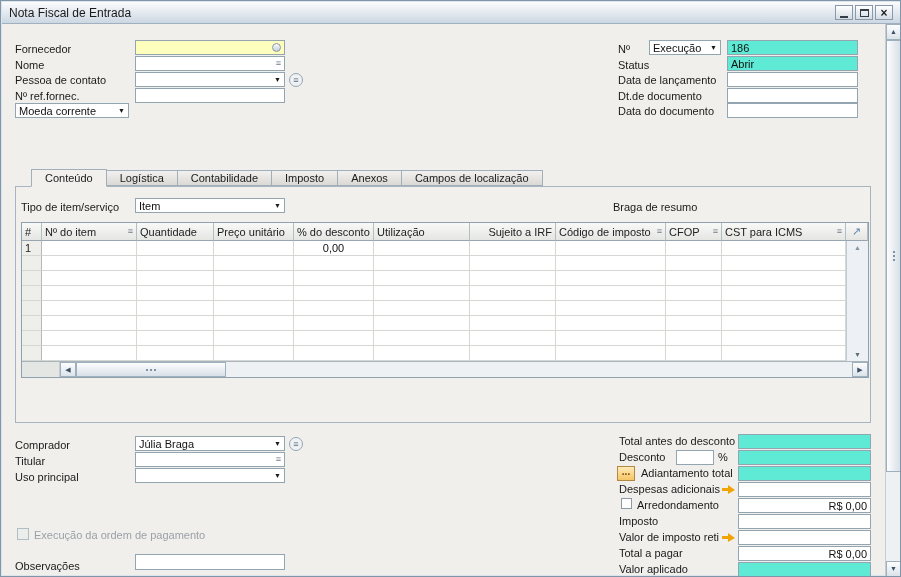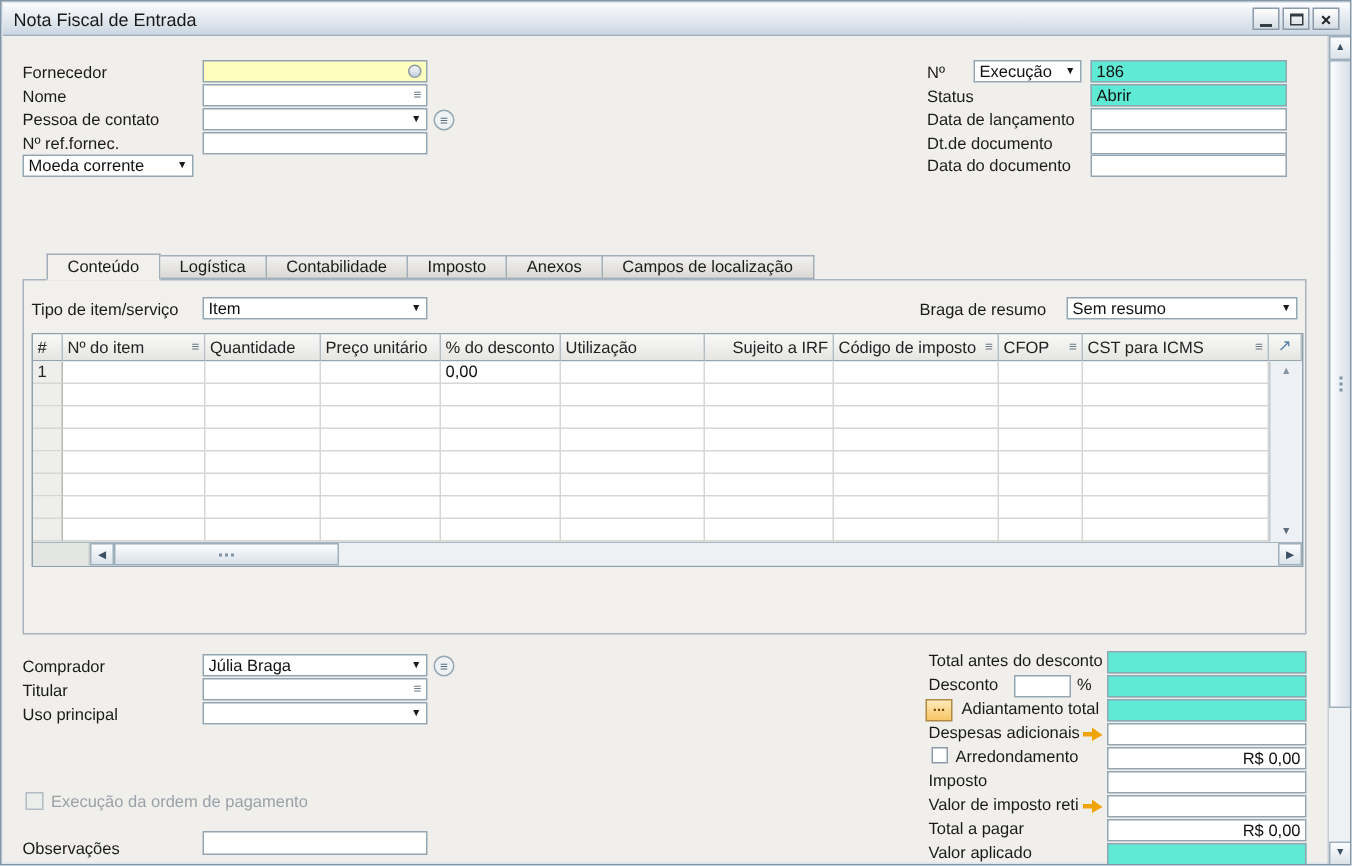--- a/index.html
+++ b/index.html
@@ -34,21 +34,21 @@
   .gh{flex:0 0 auto;display:flex;align-items:center;padding:0 3px;font-size:11px;color:#222;background:linear-gradient(#f9f9f8,#e5e5e2);border-right:1px solid #b4bcc4;border-bottom:1px solid #98a4b0;overflow:hidden;white-space:nowrap}
   .gh .ct{flex:1;overflow:hidden}
   .gh.ra .ct{text-align:right}
   .hic{color:#6a7a86;font-size:9px;margin-left:2px;line-height:1}
   .linkic{color:#5b83ad;font-size:11px;margin:0 auto;line-height:1}
   .gbody{position:relative;height:120px;background:#fff}
   .grows{position:absolute;left:0;top:0;width:824px}
   .grow{display:flex;height:15px}
   .gc{flex:0 0 auto;font-size:11px;color:#111;padding:0 3px;border-right:1px solid #d6d6d2;border-bottom:1px solid #d6d6d2;overflow:hidden;white-space:nowrap;line-height:14px}
   .gc.rn{background:#eeeeea;border-right-color:#b8b8b4;color:#222}
-  .gc.num{text-align:left}
+  .gc.num{text-align:center}
   .c0{width:20px}.c1{width:95px}.c2{width:77px}.c3{width:80px}.c4{width:80px}.c5{width:96px}.c6{width:86px}.c7{width:110px}.c8{width:56px}.c9{width:124px}.cL{width:22px}
   .vstrip{position:absolute;right:0;top:0;width:22px;height:120px;background:#edf1f5;border-left:1px solid #c2cad2}
   .vsb{position:absolute;left:0;width:21px;height:13px;text-align:center;font-size:7px;color:#8494a2;line-height:13px}
   .vsb.up{top:0}
   .vsb.down{bottom:0;color:#5c6c7a}
   .hscroll{display:flex;height:16px;border-top:1px solid #a8b4be;background:#eef1f4;align-items:stretch}
   .hsp{flex:0 0 38px;background:#e4e6e3;border-right:1px solid #c8ccc8}
   .sbtn{flex:0 0 16px;border:1px solid #9fb0bd;background:linear-gradient(#fdfdfe,#dbe3ea);display:flex;align-items:center;justify-content:center;font-size:7px;color:#3c5064}
   .hthumb{flex:0 0 150px;border:1px solid #9fb0bd;background:linear-gradient(#fdfdfe,#d8e0e8);display:flex;align-items:center;justify-content:center}
   .htrack{flex:1}
@@ -147,24 +147,20 @@
     <div class="tab">Campos de localização</div>
   </div>
   <div class="panel"></div>
 
   <div class="lbl" style="left:20px;top:200px">Tipo de item/serviço</div>
   <div class="fld" style="left:134px;top:197px;width:150px">
     <span class="val">Item</span>
     <span class="carr">▼</span>
   </div>
   <div class="lbl" style="left:612px;top:200px">Braga de resumo</div>
-  <div class="fld" style="left:710px;top:197px;width:154px">
-    <span class="val">Sem resumo</span>
-    <span class="carr">▼</span>
-  </div>
 
   <div class="grid">
     <div class="ghead">
       <div class="gh c0">
           <span class="ct">#</span>
         </div>
       <div class="gh c1">
           <span class="ct">Nº do item</span>
           <span class="hic">≡</span>
         </div>

